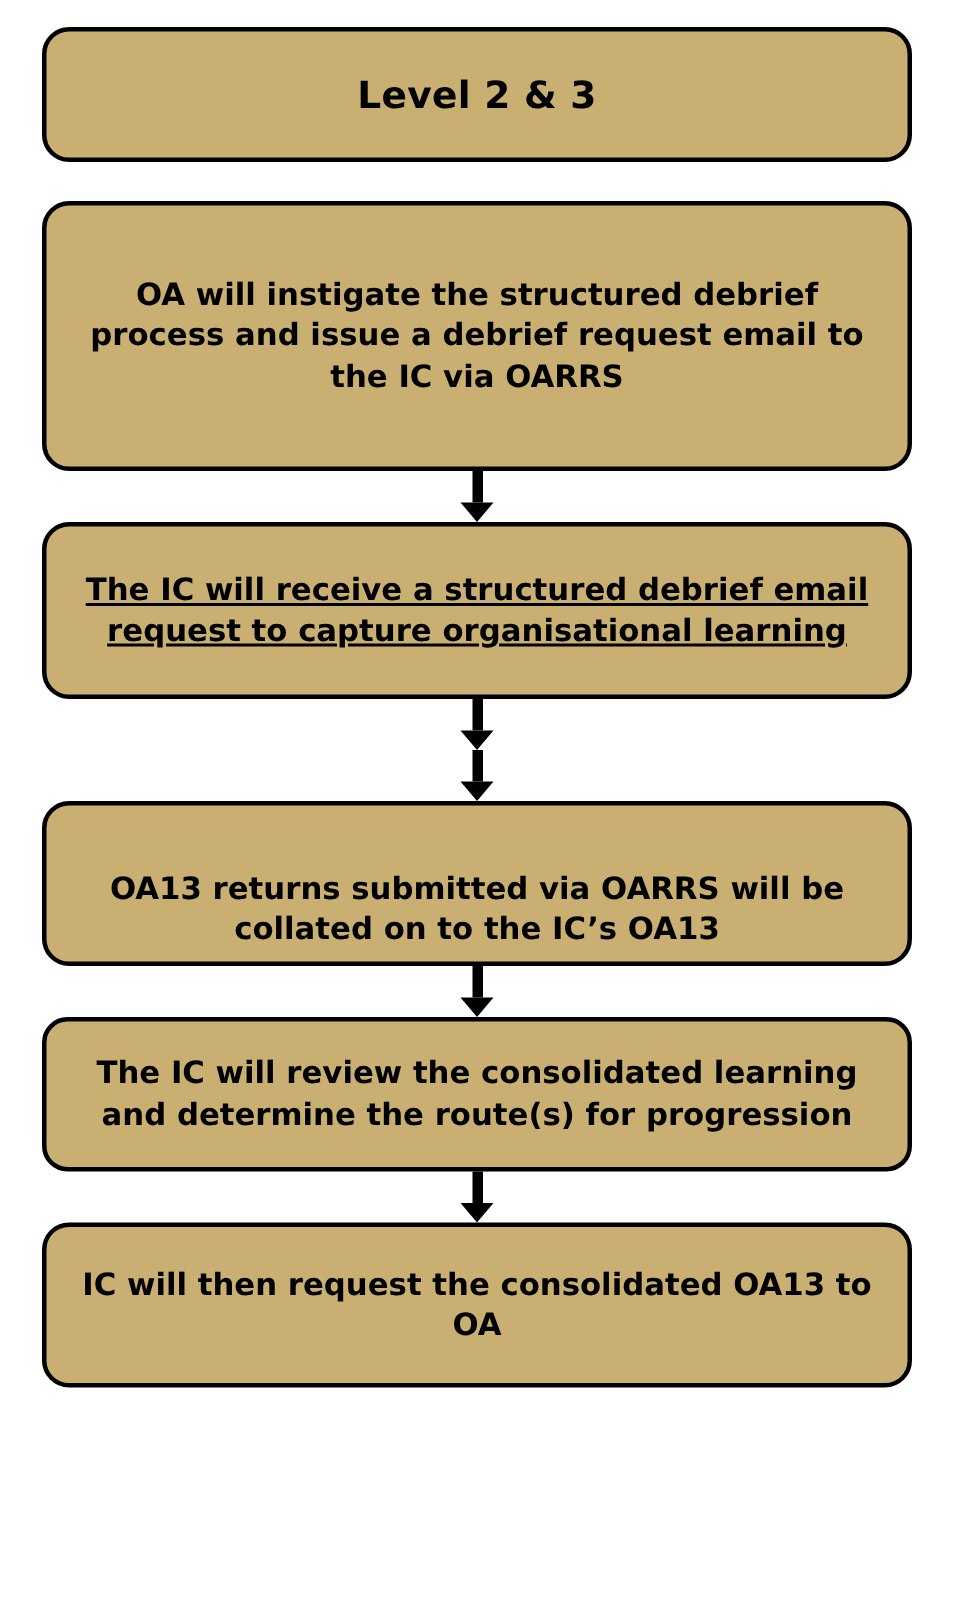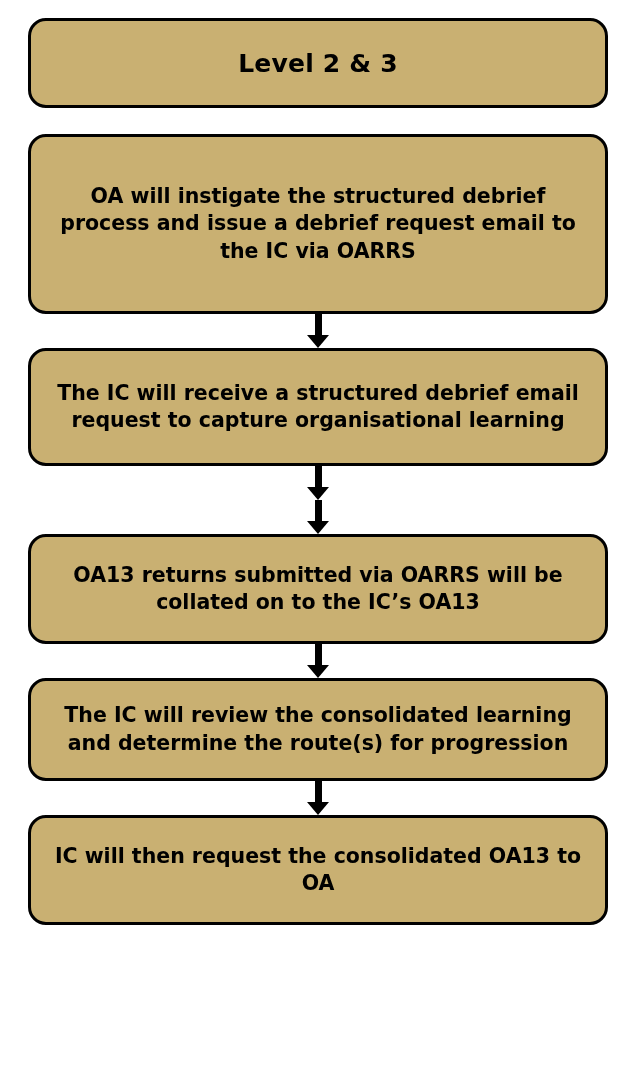--- a/index.html
+++ b/index.html
@@ -74,45 +74,45 @@
 
   <div class="node node-body" id="node-step-1" style="margin-top:26px;height:180px;justify-content:center;">
     <span>OA will instigate the structured debrief process and issue a debrief request email to the IC via OARRS</span>
   </div>
 
   <div class="arrow" style="height:34px;">
     <div class="shaft" style="height:21px;"></div>
     <div class="head"></div>
   </div>
 
-  <div class="node node-body" id="node-step-2" style="height:118px;">
+  <div class="node node-body" id="node-step-2" style="height:118px;text-decoration:underline;">
     <span>The IC will receive a structured debrief email request to capture organisational learning</span>
   </div>
 
   <div class="arrow" style="height:34px;">
     <div class="shaft" style="height:21px;"></div>
     <div class="head"></div>
   </div>
 
 
   <div class="arrow" style="height:34px;">
     <div class="shaft" style="height:21px;"></div>
     <div class="head"></div>
   </div>
 
-  <div class="node node-body" id="node-step-4" style="height:110px;">
+  <div class="node node-body" id="node-step-4" style="height:110px;align-items:flex-end;">
     <span>OA13 returns submitted via OARRS will be collated on to the IC’s OA13</span>
   </div>
 
   <div class="arrow" style="height:34px;">
     <div class="shaft" style="height:21px;"></div>
     <div class="head"></div>
   </div>
 
-  <div class="node node-body" id="node-step-5" style="height:103px;">
+  <div class="node node-body" id="node-step-5" style="height:103px;border-radius:17px;">
     <span>The IC will review the consolidated learning and determine the route(s) for progression</span>
   </div>
 
   <div class="arrow" style="height:34px;">
     <div class="shaft" style="height:21px;"></div>
     <div class="head"></div>
   </div>
 
   <div class="node node-body" id="node-step-6" style="height:110px;">
     <span>IC will then request the consolidated OA13 to OA</span>

